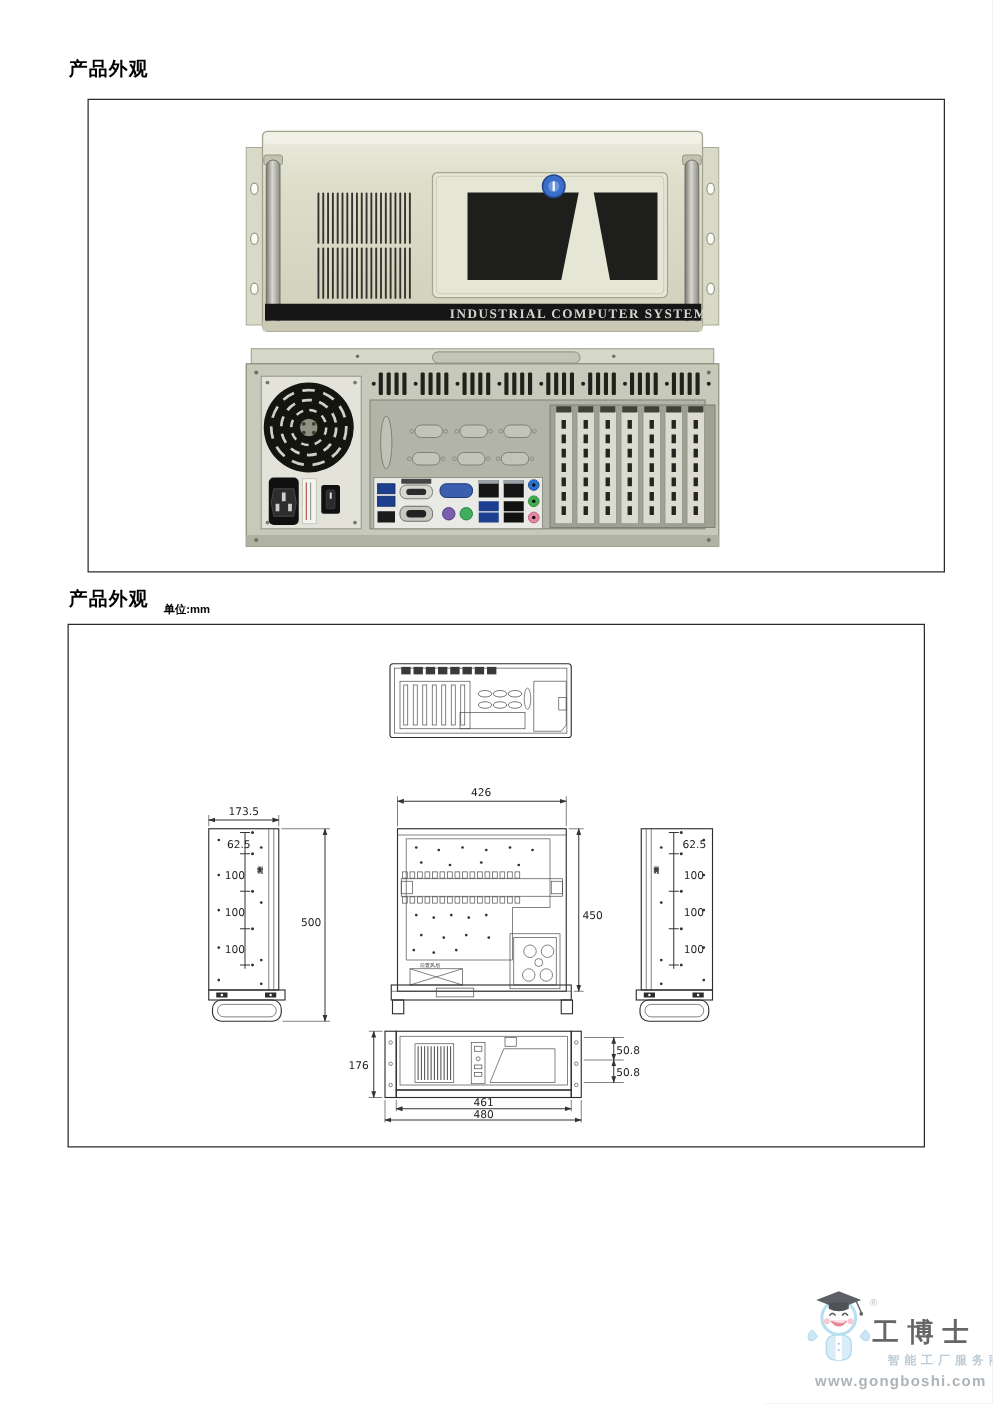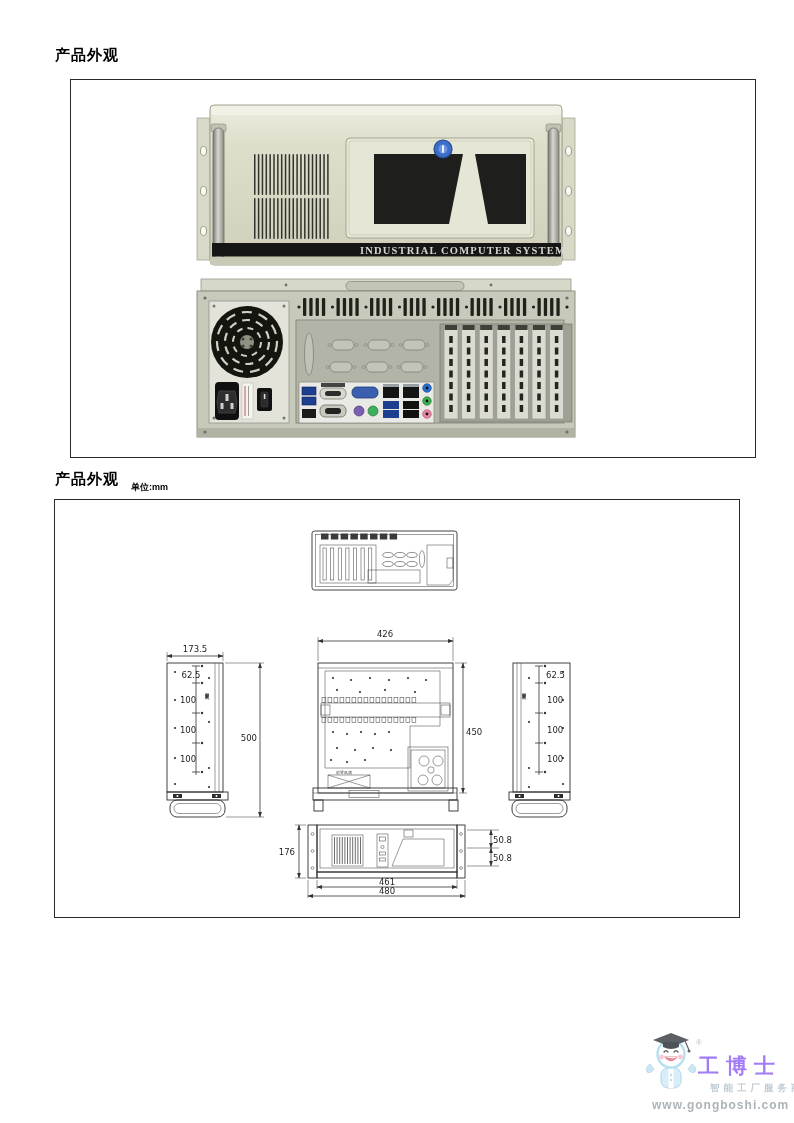--- a/index.html
+++ b/index.html
@@ -15,21 +15,21 @@
   .brand-t{font-size:10.5px;fill:#d6d6d0;font-family:"Liberation Serif","DejaVu Serif",serif;
            font-weight:bold;letter-spacing:1.2px;}
   .dln{stroke:#333;stroke-width:0.8;fill:none;}
   .ext{stroke:#555;stroke-width:0.6;fill:none;}
   .cad{stroke:#2e2e2e;stroke-width:0.9;fill:none;}
   .cadthin{stroke:#4a4a4a;stroke-width:0.55;fill:none;}
   
   .logo{position:absolute;left:644px;top:1030px;width:148px;height:86px;opacity:0.8;}
   .logo-row{display:flex;align-items:flex-start;}
   .logo-name{font-family:"Liberation Serif","DejaVu Serif",serif;font-size:21px;font-weight:bold;
-             color:#8b5cf6;letter-spacing:7px;margin-top:22px;white-space:nowrap;}
+             color:#404040;letter-spacing:7px;margin-top:22px;white-space:nowrap;}
   .logo-reg{position:absolute;left:52px;top:8px;font-size:8px;color:#a9b0b5;}
   .logo-tag{position:absolute;left:66px;top:52px;font-size:9.5px;color:#aebfca;letter-spacing:4px;
             font-weight:bold;white-space:nowrap;}
   .logo-web{position:absolute;left:8px;top:68px;font-size:12px;font-weight:bold;color:#98a2a8;
             letter-spacing:1px;white-space:nowrap;}
 </style>
 </head>
 <body>
 
 <div class="page">

